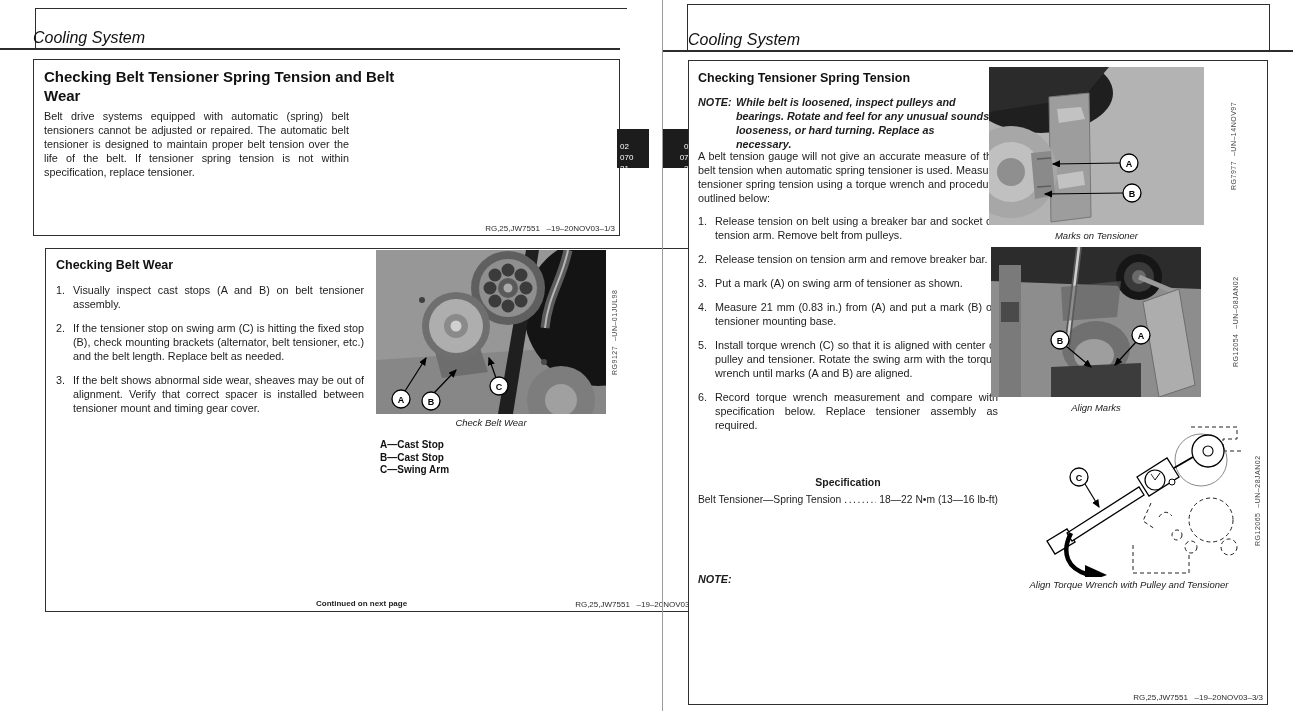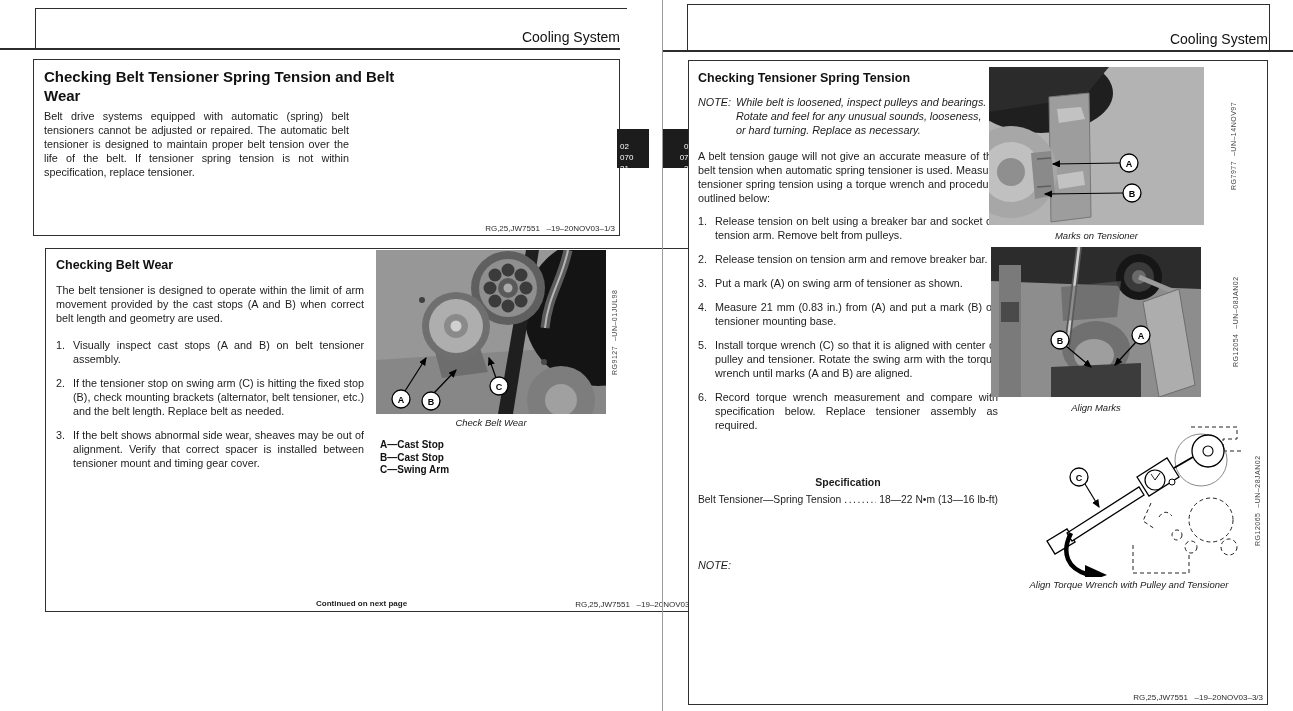--- a/index.html
+++ b/index.html
@@ -2,28 +2,28 @@
 <html><head>
 <meta charset="utf-8">
 <style>
   html,body{margin:0;padding:0;background:#fff;}
   .canvas{position:relative;width:1293px;height:711px;background:#ffffff;overflow:hidden;
           font-family:"Liberation Sans",sans-serif;color:#1c1c1c;}
   .abs{position:absolute;}
   .hline{position:absolute;background:#2d2d2d;}
   .vline{position:absolute;background:#2d2d2d;width:1px;}
   .box{position:absolute;border:1.5px solid #2f2f2f;background:#fff;box-sizing:border-box;}
-  .running-head{position:absolute;font-size:14px;text-align:right;color:#111;}
+  .running-head{position:absolute;font-style:italic;font-size:16px;text-align:left;color:#111;}
   .title1{font-size:15px;font-weight:bold;line-height:19px;color:#111;}
   .h2{font-size:12.5px;font-weight:bold;color:#111;}
   .body-text{font-size:10.8px;line-height:14px;text-align:justify;}
   .step{display:flex;margin-bottom:10px;font-size:10.8px;line-height:14px;}
   .step .num{width:17px;flex:none;}
   .step .stx{flex:1;text-align:justify;}
-  .note{position:relative;padding-left:38px;font-style:italic;font-size:10.8px;line-height:14px;}
+  .note{position:relative;padding-left:38px;font-style:italic;font-size:10.8px;line-height:14px;font-weight:bold;}
   .note .nlabel{position:absolute;left:0;top:0;}
   .caption{position:absolute;font-style:italic;font-size:9.5px;text-align:center;color:#222;}
   .legend{font-size:10px;font-weight:bold;line-height:12.5px;color:#111;}
   .code{font-size:8px;color:#2a2a2a;white-space:nowrap;}
   .vcode{position:absolute;writing-mode:vertical-rl;transform:rotate(180deg);font-size:7px;color:#444;
          display:flex;align-items:center;justify-content:center;letter-spacing:0.5px;}
   .tab{position:absolute;background:#1c1c1c;color:#fff;font-size:8px;line-height:11px;
        padding-top:12px;box-sizing:border-box;}
   .tab div{padding:0 3px;}
   .spec-head{font-size:10.5px;font-weight:bold;text-align:center;}
@@ -47,21 +47,20 @@
 
   <div class="box" style="left:33px;top:59px;width:587px;height:177px">
     <div class="title1 abs" style="left:10px;top:7px;width:380px">Checking Belt Tensioner Spring Tension and Belt Wear</div>
     <div class="body-text abs" style="left:10px;top:49px;width:305px">Belt drive systems equipped with automatic (spring) belt tensioners cannot be adjusted or repaired. The automatic belt tensioner is designed to maintain proper belt tension over the life of the belt. If tensioner spring tension is not within specification, replace tensioner.</div>
     <div class="code abs" style="right:4px;bottom:2px">RG,25,JW7551&nbsp;&nbsp;&nbsp;–19–20NOV03–1/3</div>
   </div>
 
   <div class="box" style="left:45px;top:248px;width:665px;height:364px">
     <div class="h2 abs" style="left:10px;top:9px">Checking Belt Wear</div>
     <div class="abs" style="left:10px;top:34px;width:308px">
-      <div class="body-text" style="margin-bottom:13px">The belt tensioner is designed to operate within the limit of arm movement provided by the cast stops (A and B) when correct belt length and geometry are used.</div>
       <div class="step">
         <span class="num">1.</span>
         <span class="stx">Visually inspect cast stops (A and B) on belt tensioner assembly.</span>
       </div>
       <div class="step">
         <span class="num">2.</span>
         <span class="stx">If the tensioner stop on swing arm (C) is hitting the fixed stop (B), check mounting brackets (alternator, belt tensioner, etc.) and the belt length. Replace belt as needed.</span>
       </div>
       <div class="step">
         <span class="num">3.</span>

